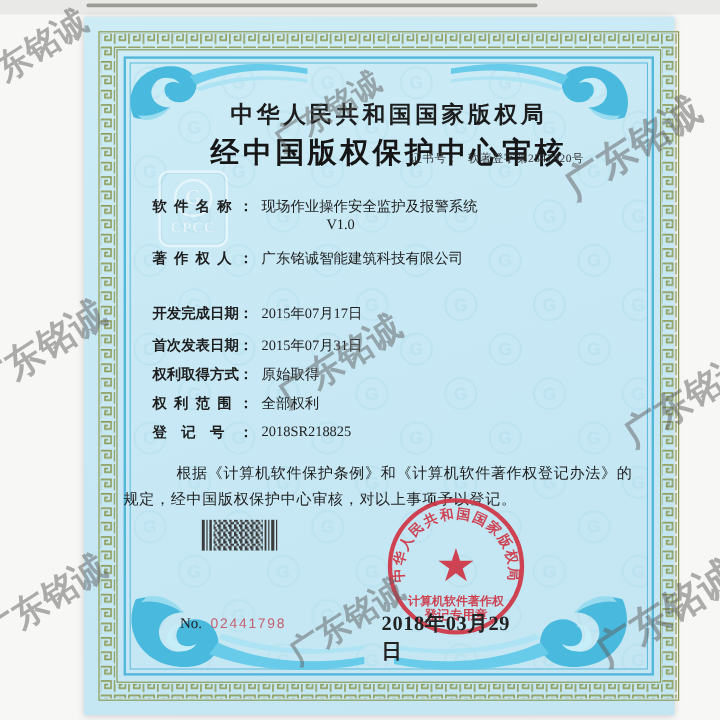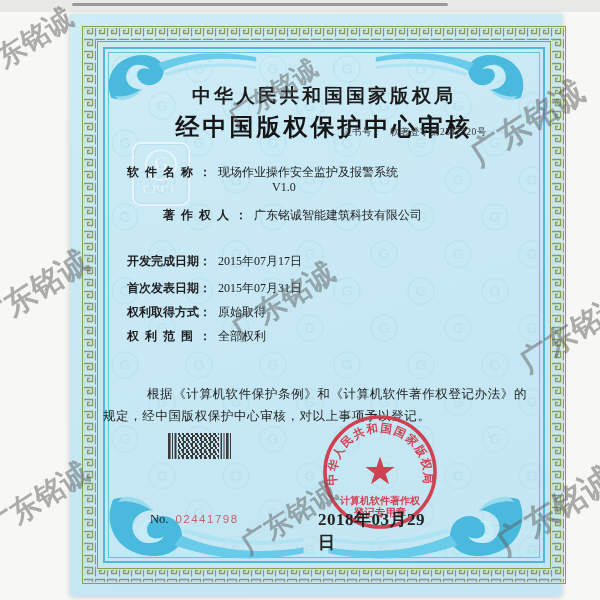--- a/index.html
+++ b/index.html
@@ -35,21 +35,21 @@
               text-align:center;line-height:27px;text-shadow:0 0 1px rgba(120,170,190,.6);}
   .cpcc .txt{position:absolute;left:0;top:40px;width:100%;text-align:center;color:rgba(255,255,255,.95);
              font-size:12px;font-weight:bold;letter-spacing:1px;font-family:Liberation Serif, serif;
              text-shadow:0 0 1px rgba(120,170,190,.6);}
 
   .row{position:absolute;left:57px;width:420px;font-size:12px;color:#1e1e1e;}
   .row .lbl{display:inline-block;width:84px;font-weight:bold;text-align-last:justify;
             vertical-align:top;letter-spacing:0;}
   .row .val{display:inline-block;margin-left:4px;font-weight:500;max-width:320px;vertical-align:top;}
   .val2{position:absolute;left:145px;top:16px;font-weight:500;text-align:right;}
-  .r1{top:150px;} .r2{top:193px;margin-left:36px;} .r3{top:239px;} .r4{top:266px;}
+  .r1{top:150px;} .r2{top:193px;} .r3{top:239px;} .r4{top:266px;}
   .r5{top:290px;} .r6{top:314px;} .r7{top:338px;}
 
   .statement{position:absolute;left:33px;top:369px;width:424px;font-size:12.5px;line-height:22px;
              color:#1e1e1e;text-indent:44px;text-align:justify;letter-spacing:.6px;}
 
   .barcode{position:absolute;left:98px;top:419px;width:64px;height:26px;}
 
   .seal{position:absolute;left:250px;top:398px;width:120px;height:120px;opacity:.92;}
   .seal-date{position:absolute;left:248px;top:494px;width:124px;text-align:left;
              font-size:17px;font-weight:bold;color:#222;letter-spacing:.5px;}
@@ -153,20 +153,24 @@
       <span class="val">2015年07月31日</span>
     </div>
     <div class="row r5">
       <span class="lbl">权利取得方式：</span>
       <span class="val">原始取得</span>
     </div>
     <div class="row r6">
       <span class="lbl">权利范围：</span>
       <span class="val">全部权利</span>
     </div>
+    <div class="row r7">
+      <span class="lbl">登记号：</span>
+      <span class="val">2018SR218825</span>
+    </div>
 
     <div class="statement">根据《计算机软件保护条例》和《计算机软件著作权登记办法》的规定，经中国版权保护中心审核，对以上事项予以登记。</div>
 
     <svg class="barcode" viewBox="0 0 64 26">
       <defs>
         <pattern id="bcm" patternUnits="userSpaceOnUse" width="9" height="6">
           <g fill="#3a3a3a">
             <rect x="0" y="0" width="3" height="2"></rect>
               <rect x="5" y="0" width="2" height="2"></rect>
             <rect x="2" y="2" width="2" height="2"></rect>

